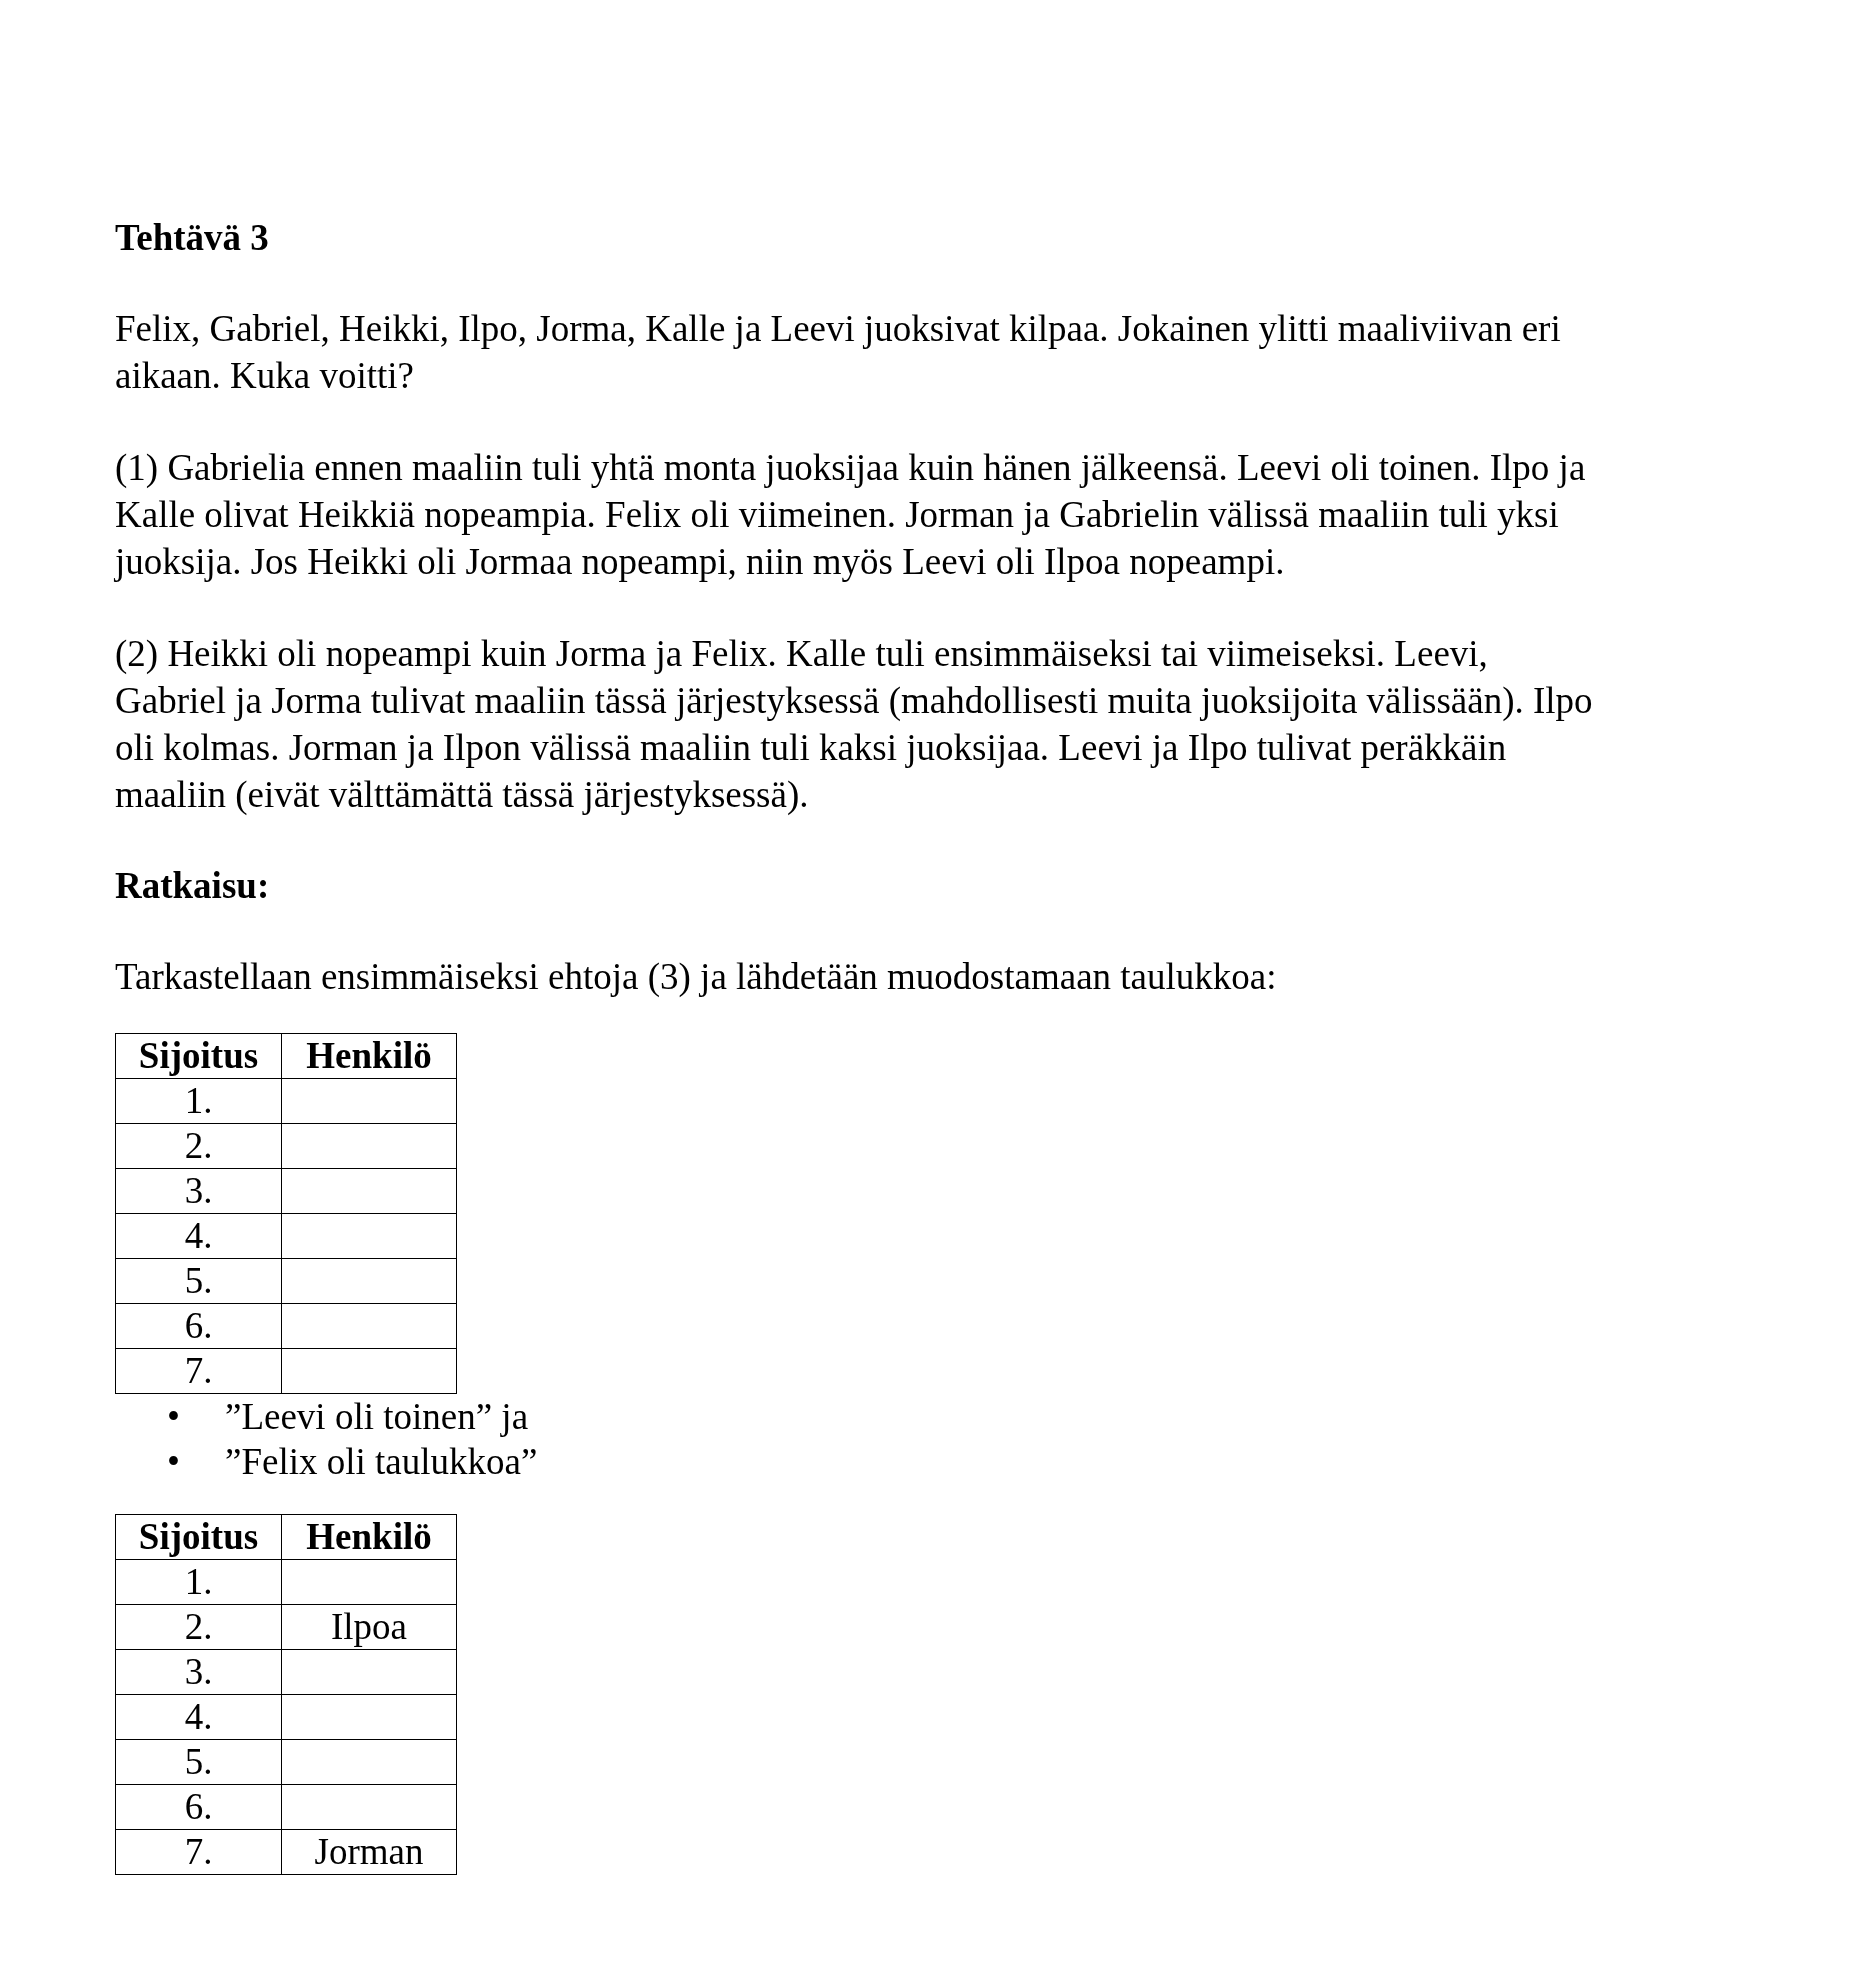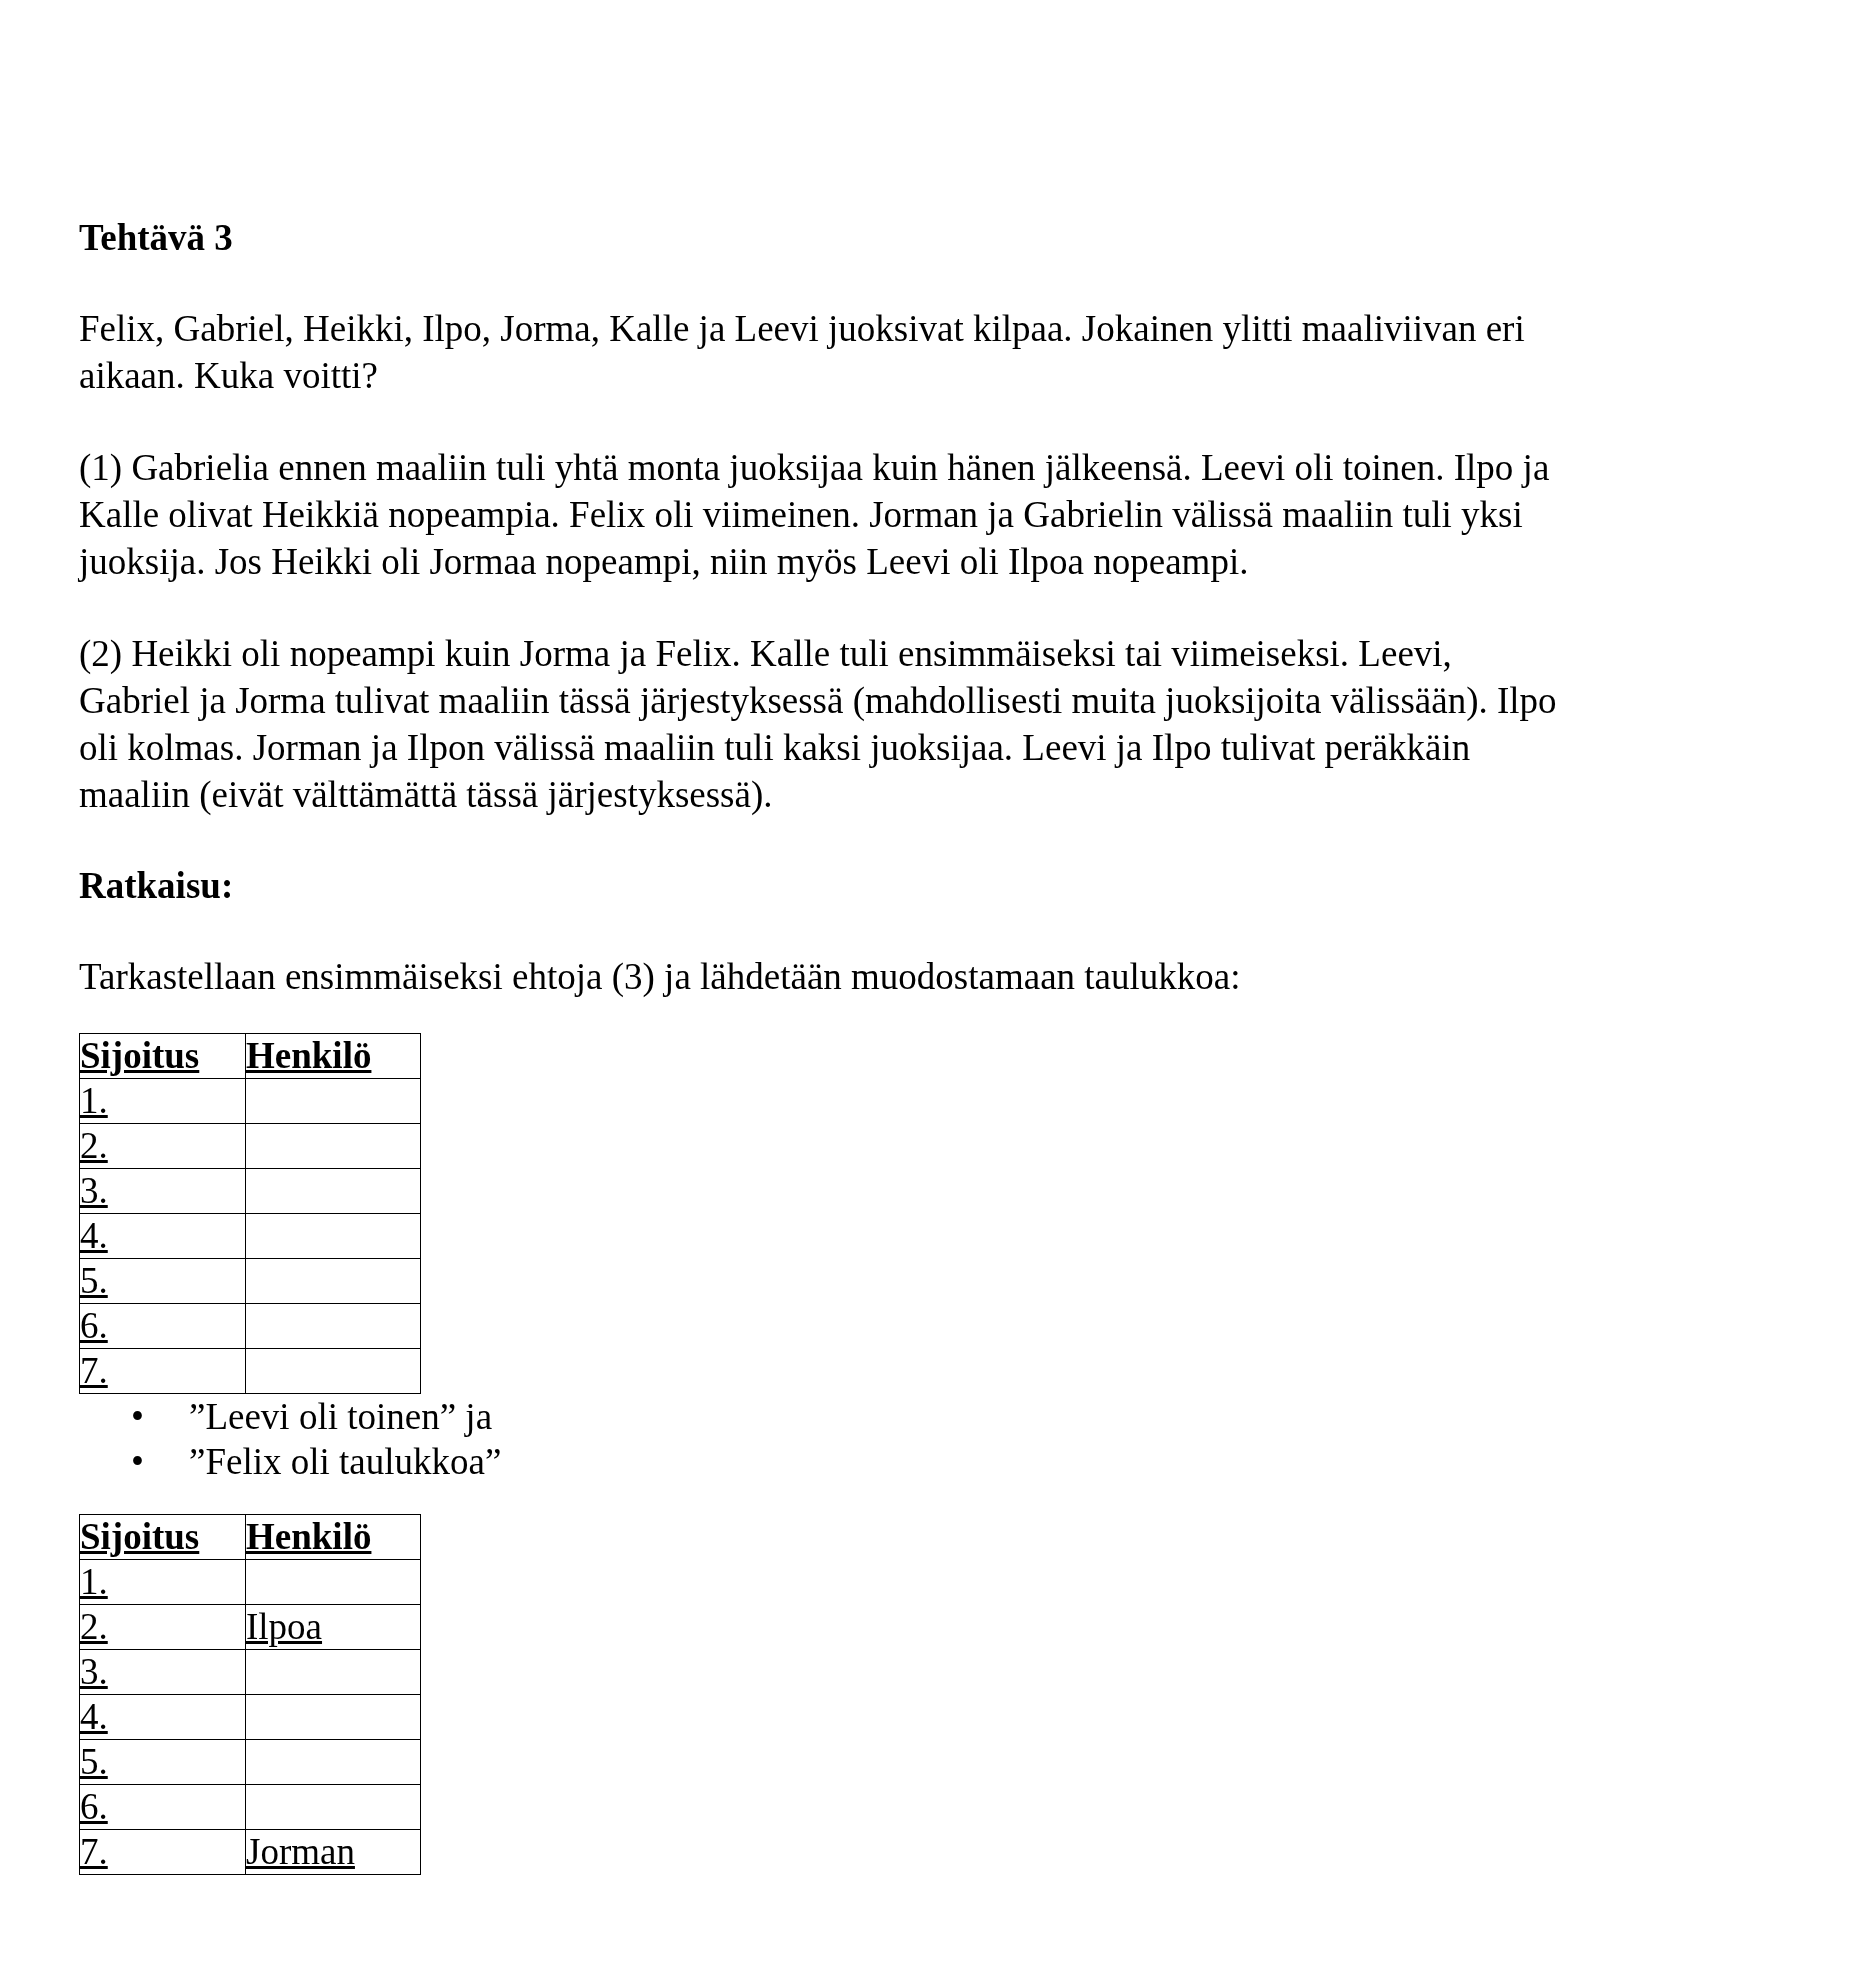--- a/index.html
+++ b/index.html
@@ -11,21 +11,21 @@
     width: 1853px;
     height: 1985px;
     overflow: hidden;
     font-family: "Liberation Serif", "DejaVu Serif", serif;
     color: #000000;
   }
   .page {
     box-sizing: border-box;
     width: 1853px;
     min-height: 1985px;
-    padding: 215px 177px 0 79px;
+    padding: 215px 177px 0 115px;
   }
   .doc-title, .doc-heading {
     font-size: 37px;
     line-height: 45px;
     font-weight: bold;
     margin: 0 0 45px 0;
   }
   .doc-para {
     font-size: 37px;
     line-height: 47px;
@@ -55,25 +55,24 @@
   }
   table.rank-table {
     border-collapse: collapse;
     margin: 0;
   }
   table.rank-table.second { margin-top: 29.5px; }
   .rank-table th, .rank-table td {
     border: 1.8px solid #000000;
     height: 44px;
     padding: 0;
-    text-align: left;
+    text-align: center;
     vertical-align: middle;
     font-size: 37px;
     line-height: 44px;
-    text-decoration: underline;
   }
   .rank-table th { font-weight: bold; }
   .col-rank { width: 165px; }
   .col-person { width: 174px; }
 </style>
 </head>
 <body>
 
 <div class="page">
 

